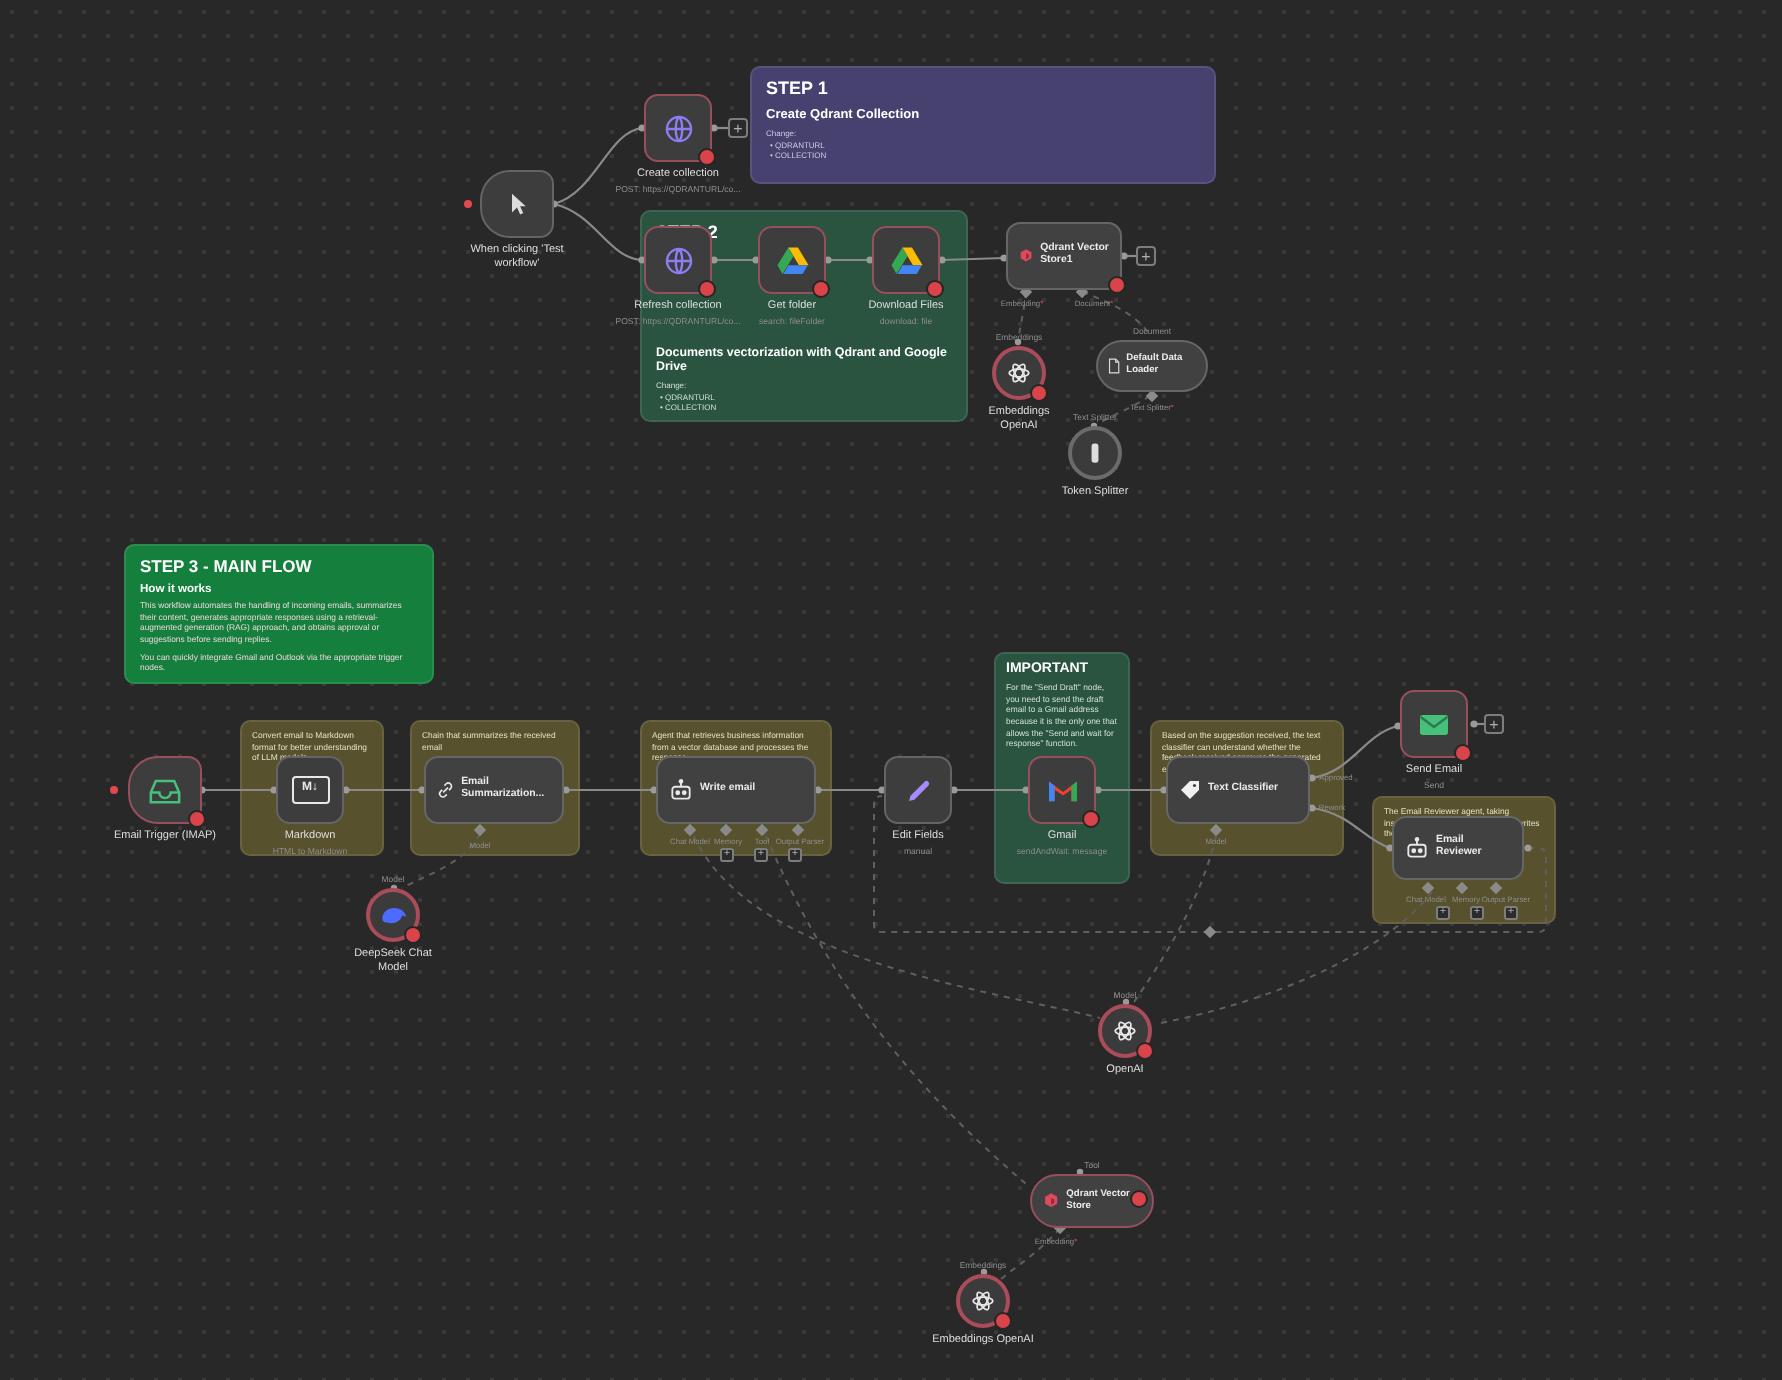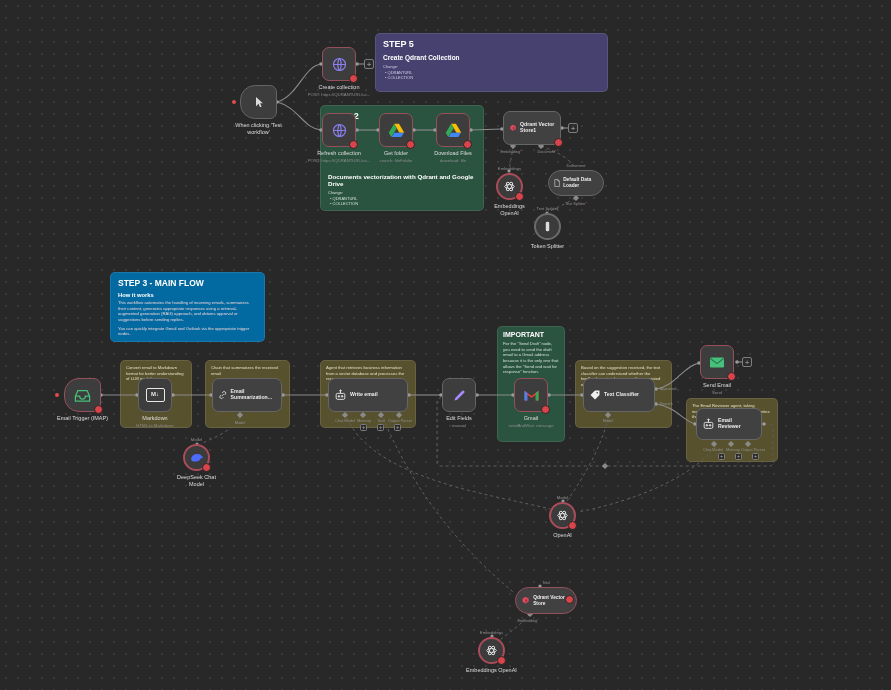--- a/index.html
+++ b/index.html
@@ -8,21 +8,21 @@
     background-color:#282828;
     background-image:radial-gradient(#3a3a3a 1px, transparent 1.2px);
     background-size:12px 12px;
     font-family:"Liberation Sans", sans-serif;
     -webkit-font-smoothing:antialiased;
   }
   .sticky{position:absolute;border-radius:5px;z-index:1;box-sizing:border-box;padding:5px 7px;border:1px solid rgba(255,255,255,0.10);}
   .sticky .t1{font-weight:bold;color:#fff;}
   .s-purple{background:#46416f;}
   .s-green{background:#2a5340;}
-  .s-maroon{background:#0369a1;margin-left:48px;}
+  .s-maroon{background:#15803d;}
   .s-olive{background:#57512d;}
   .note-body{font-size:4.2px;line-height:1.35;color:#e5e0c6;}
   .h2{font-weight:bold;color:#fff;}
   .meta{font-size:4px;color:#cfcce4;margin-top:3px;}
   .bul{margin:1px 0 0 2px;padding:0;list-style:none;font-size:4px;color:#cfcce4;}
   .bul li::before{content:"•  ";}
   svg.wires{position:absolute;left:0;top:0;z-index:2;}
   .node{position:absolute;z-index:3;}
   .nbox{width:34px;height:34px;border-radius:7px;background:#3d3d3d;border:1.5px solid #646464;
         display:flex;align-items:center;justify-content:center;position:relative;box-sizing:border-box;}
@@ -47,21 +47,21 @@
         color:#b0b0b0;font-size:8px;line-height:9px;text-align:center;z-index:3;box-sizing:border-box;}
   .plus.sm{width:7px;height:7px;font-size:5.5px;line-height:5.5px;border-radius:1.5px;}
   .reddot{position:absolute;width:4px;height:4px;border-radius:50%;background:#e5484d;z-index:3;}
   .mdicon{width:17px;height:12px;border:1.2px solid #e8e8e8;border-radius:2px;color:#e8e8e8;
           font-size:6px;font-weight:bold;text-align:center;line-height:10px;}
 </style>
 </head>
 <body>
 
 <div class="sticky s-purple" style="left:375px;top:33px;width:233px;height:59px;">
-  <div class="t1" style="font-size:9px;">STEP 5</div>
+  <div class="t1" style="font-size:9px;">STEP 1</div>
   <div class="h2" style="font-size:6.5px;margin-top:5px;">Create Qdrant Collection</div>
   <div class="meta">Change:</div>
   <ul class="bul">
     <li>QDRANTURL</li>
     <li>COLLECTION</li>
   </ul>
 </div>
 
 <div class="sticky s-green" style="left:320px;top:105px;width:164px;height:106px;">
   <div class="t1" style="font-size:9px;">STEP 2</div>

